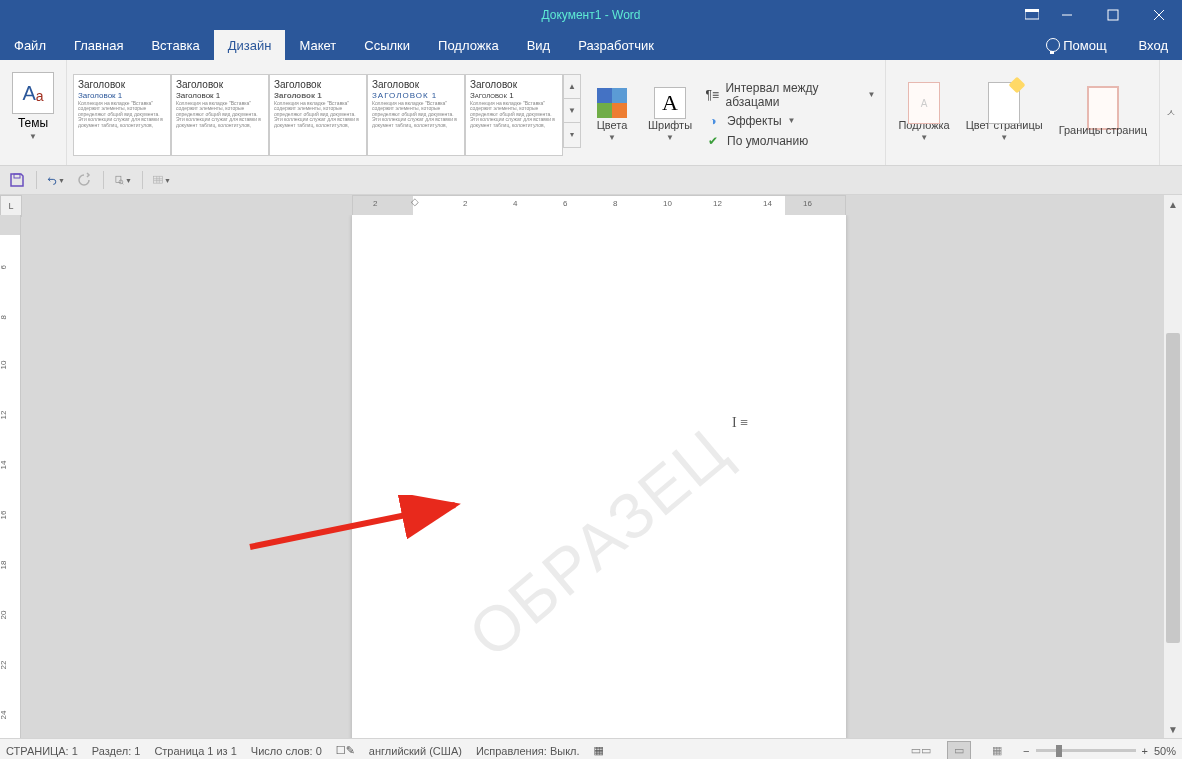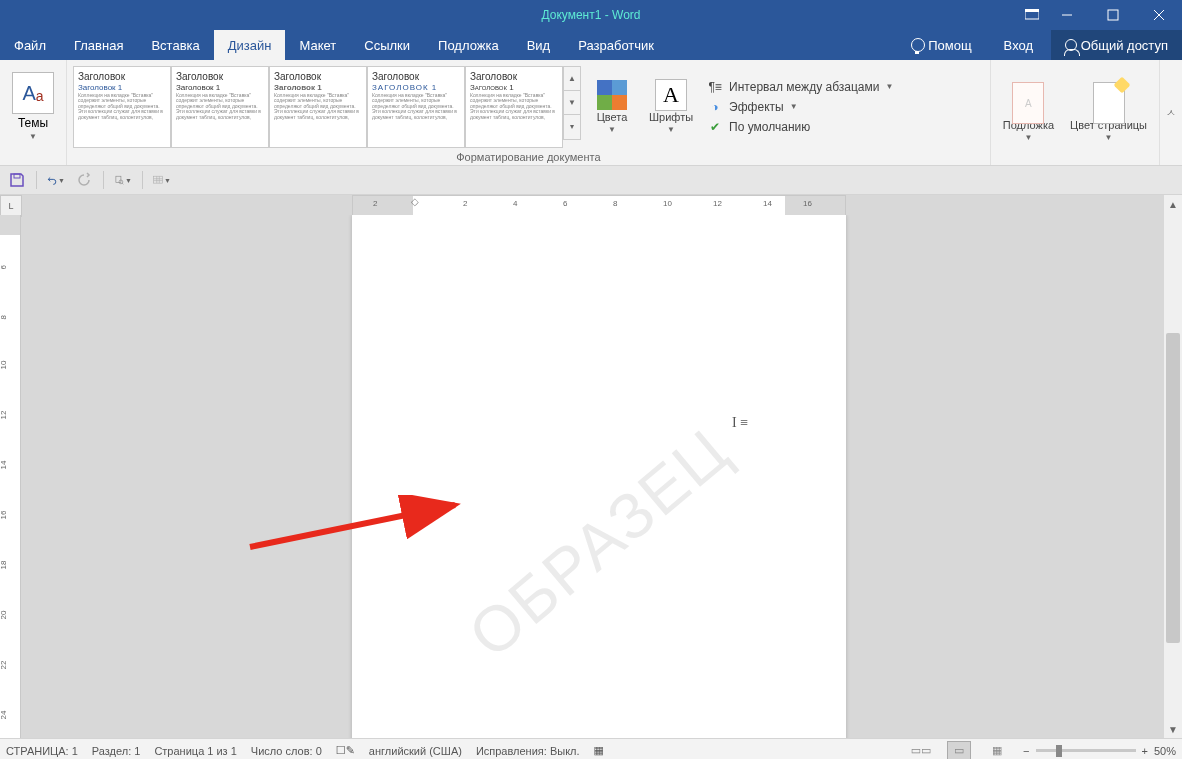--- a/index.html
+++ b/index.html
@@ -125,21 +125,20 @@
   <div class="tab">Вставка</div>
   <div class="tab active">Дизайн</div>
   <div class="tab">Макет</div>
   <div class="tab">Ссылки</div>
   <div class="tab">Подложка</div>
   <div class="tab">Вид</div>
   <div class="tab">Разработчик</div>
   <div class="spacer"></div>
   <div class="tab right"><span class="bulb"></span>&nbsp;<span>Помощ</span></div>
   <div class="tab right">Вход</div>
-  <div class="tab right share"><span class="person"></span>&nbsp;<span>Общий доступ</span></div>
 </div>
 
 <div class="ribbon">
   <div class="group" style="flex:0 0 auto">
     <div class="content">
       <div class="themes-btn">
         <div class="themes-icon">
             <span class="A1">A</span>
             <span class="A2">a</span>
           </div>
@@ -213,38 +212,43 @@
             <span class="opt-ico" style="color:#4a8fe0">◑</span>
             <span>Эффекты</span>
             <span class="dropdown-arrow">▼</span>
           </div>
         <div class="opt">
             <span class="opt-ico" style="color:#3a9d3a">✔</span>
             <span>По умолчанию</span>
           </div>
       </div>
     </div>
-    <div class="label">Форматирование документа</div>
   </div>
 
   <div class="group">
     <div class="content">
       <div class="bigbtn">
         <div class="ico">
             <div class="watermark-ico"></div>
           </div>
         <div class="lbl">Подложка</div>
         <div class="dropdown-arrow">▼</div>
       </div>
       <div class="bigbtn">
         <div class="ico">
             <div class="pagecolor-ico"></div>
           </div>
         <div class="lbl">Цвет страницы</div>
         <div class="dropdown-arrow">▼</div>
+      </div>
+      <div class="bigbtn">
+        <div class="ico">
+            <div class="borders-ico"></div>
+          </div>
+        <div class="lbl">Границы страниц</div>
       </div>
     </div>
   </div>
   <div class="collapse-ribbon">ㅅ</div>
 </div>
 
 <div class="qat">
   <div class="btn">
       <svg width="16" height="16" viewBox="0 0 16 16">
         <path d="M2 2h10l2 2v10H2z" fill="none" stroke="#6a4fbf" stroke-width="1.5"></path>

